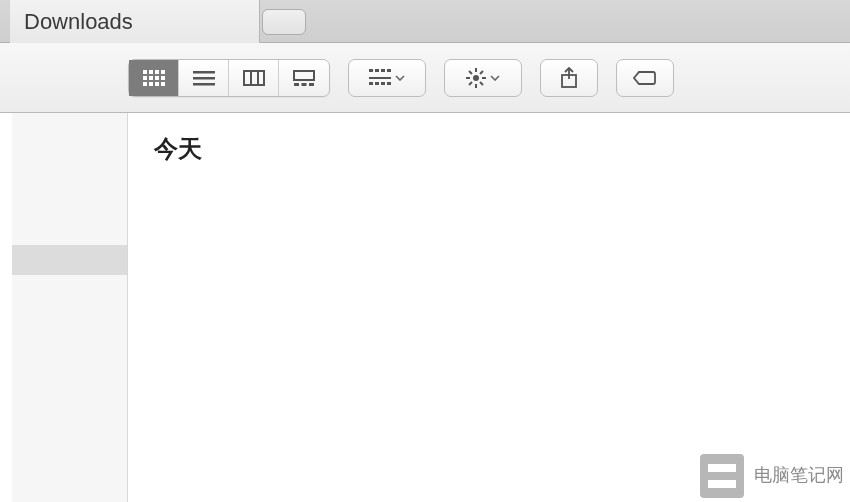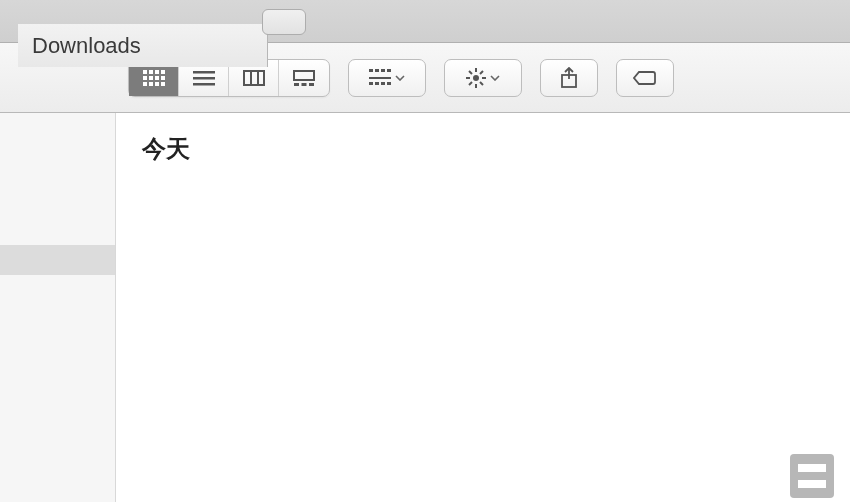--- a/index.html
+++ b/index.html
@@ -7,31 +7,30 @@
 
   
   .tabbar {
     position: relative;
     height: 43px;
     background: linear-gradient(#d7d7d7, #cfcfcf);
     border-bottom: 1px solid #b0b0b0;
   }
   .tab {
     position: absolute;
-    left: 18px; top: 0;
+    left: 10px; top: 0;
     height: 43px;
     width: 250px;
     background: linear-gradient(#f2f2f2, #e8e8e8);
     border-right: 1px solid #b6b6b6;
     display: flex;
     align-items: center;
     padding-left: 14px;
     font-size: 22px;
     color: #3a3a3a;
-    margin-top: 24px;
   }
   .newtab-btn {
     position: absolute;
     left: 262px; top: 9px;
     width: 44px; height: 26px;
     border: 1px solid #adadad;
     border-radius: 6px;
     background: linear-gradient(#f0f0f0,#e2e2e2);
   }
 
@@ -79,20 +78,21 @@
   }
   .btn-drop { width: 78px; gap:4px; }
   .chev { font-size: 12px; color:#666; }
 
   svg { display:block; }
 
   
   .body {
     display: flex;
     height: calc(502px - 43px - 70px);
+    padding-left: 12px;
   }
   .sidebar {
     width: 116px;
     background: #f6f6f6;
     border-right: 1px solid #d8d8d8;
     position: relative;
   }
   .sidebar-sel {
     position: absolute;
     left:0; right:0;
@@ -322,16 +322,17 @@
     <div class="sidebar-sel"></div>
   </div>
 
   <div class="content">
     <div class="section-header">今天</div>
 
 
     <div class="watermark">
       <div class="wm-logo"></div>
       <div class="wm-text">
+        <span>电脑笔记网</span>
       </div>
     </div>
   </div>
 </div>
 
 </body></html>

